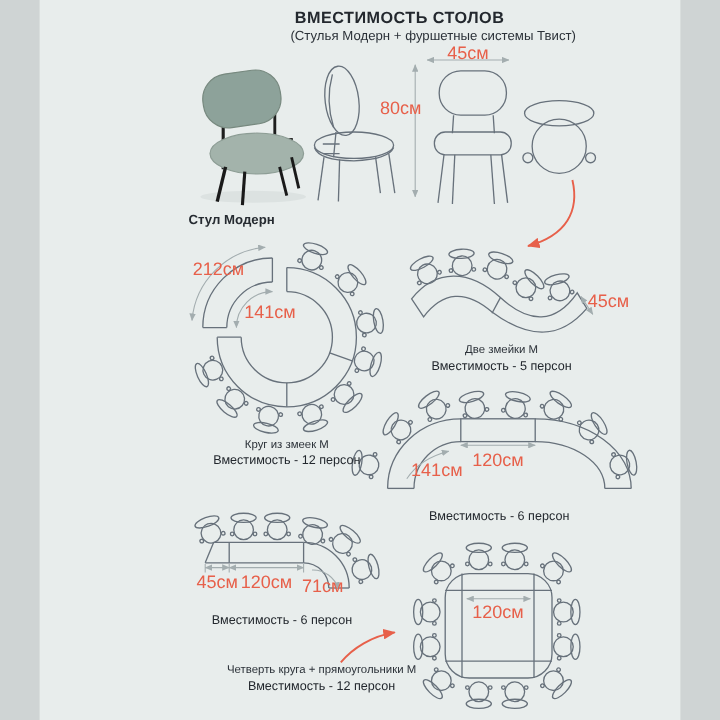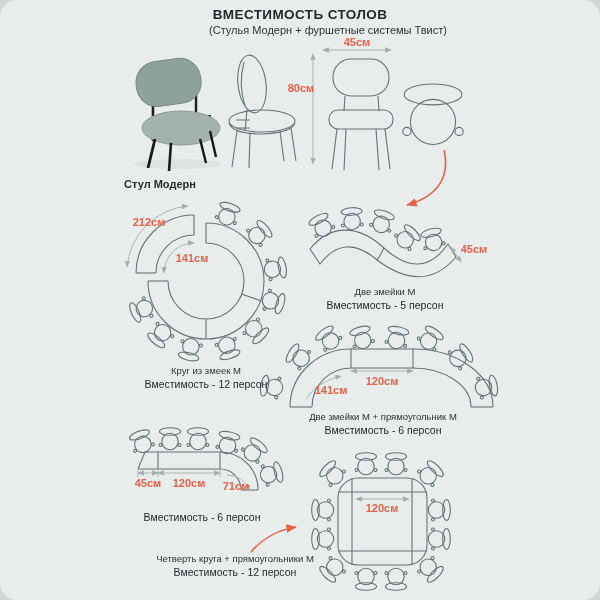--- a/index.html
+++ b/index.html
@@ -1,25 +1,25 @@
 <!DOCTYPE html>
 <html><head>
 <meta charset="utf-8">
 <style>
   html,body{margin:0;padding:0;background:#cfd4d4;}
-  .poster{position:relative;width:600px;height:600px;background:#e8edec;
-    font-family:"Liberation Sans",sans-serif;color:#262b31;overflow:hidden;margin:0 auto;border-radius:17px;}
+  .poster{position:relative;width:534px;height:600px;background:#e8edec;
+    font-family:"Liberation Sans",sans-serif;color:#262b31;overflow:hidden;margin:0 auto;}
   .poster svg.art{position:absolute;left:0;top:0;}
   .t{position:absolute;transform:translateX(-50%);white-space:nowrap;line-height:1.15;}
   .title{font-size:13.5px;font-weight:bold;letter-spacing:.4px;color:#23282e;}
   .subtitle{font-size:11px;color:#2b3138;margin-left:28px;}
   .lbl{font-size:11px;font-weight:bold;}
   .name{font-size:9.5px;font-weight:400;color:#2b3138;}
   .cap{font-size:10.5px;font-weight:normal;color:#23282e;}
-  .dim{font-size:11px;font-weight:bold;color:#e7604a;}
+  .dim{font-size:15px;font-weight:normal;color:#e7604a;}
 </style>
 </head>
 <body>
 
 <div class="poster">
 
   <svg class="art" width="600" height="600" viewBox="0 0 600 600">
     <defs>
       <marker id="ag" markerWidth="7" markerHeight="6" refX="6.5" refY="3" orient="auto-start-reverse">
         <path d="M0,0 L7,3 L0,6 Z" fill="#a3adaf"></path>
@@ -212,21 +212,20 @@
   <div class="t dim" style="left:192px;top:252px">141см</div>
   <div class="t name" style="left:206px;top:366px">Круг из змеек М</div>
   <div class="t cap" style="left:206px;top:378px">Вместимость - 12 персон</div>
 
   <div class="t dim" style="left:474px;top:243px">45см</div>
   <div class="t name" style="left:385px;top:287px">Две змейки М</div>
   <div class="t cap" style="left:385px;top:299px">Вместимость - 5 персон</div>
 
   <div class="t dim" style="left:382px;top:375px">120см</div>
   <div class="t dim" style="left:331px;top:384px">141см</div>
-  <div class="t name" style="left:383px;top:412px">Две змейки М + прямоугольник М</div>
   <div class="t cap" style="left:383px;top:424px">Вместимость - 6 персон</div>
 
   <div class="t dim" style="left:148px;top:477px">45см</div>
   <div class="t dim" style="left:189px;top:477px">120см</div>
   <div class="t dim" style="left:236px;top:480px">71см</div>
   <div class="t cap" style="left:202px;top:511px">Вместимость - 6 персон</div>
 
   <div class="t dim" style="left:382px;top:502px">120см</div>
   <div class="t name" style="left:235px;top:554px">Четверть круга + прямоугольники М</div>
   <div class="t cap" style="left:235px;top:566px">Вместимость - 12 персон</div>

